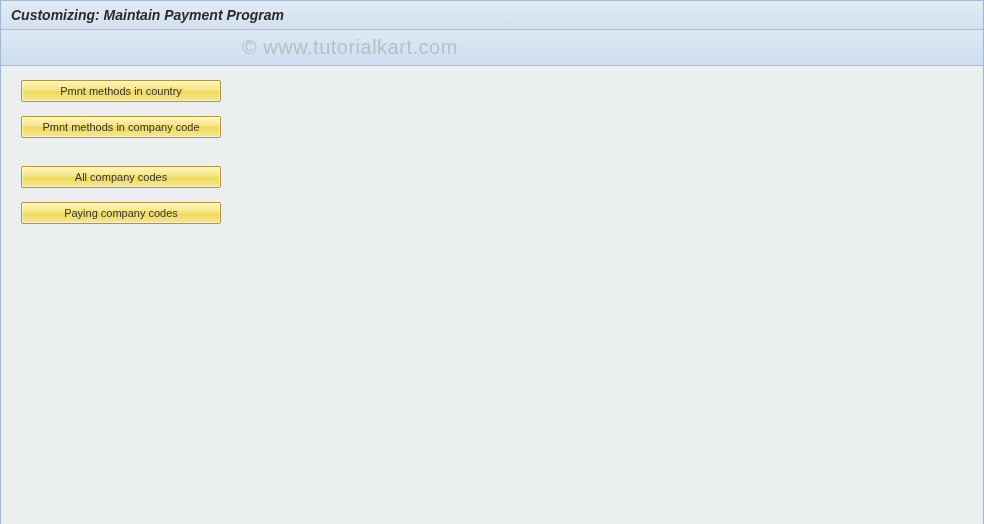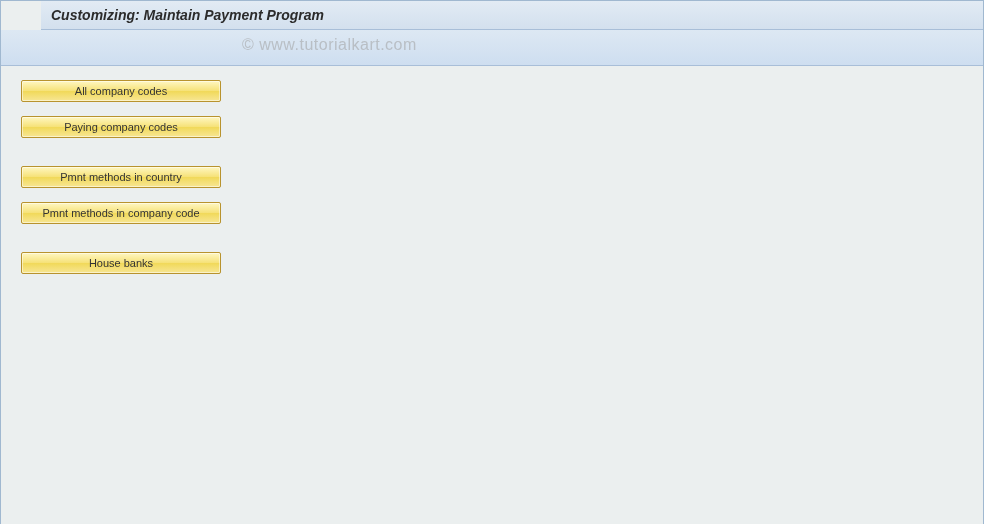--- a/index.html
+++ b/index.html
@@ -22,21 +22,20 @@
       background: #ebefef;
     }
     .title-bar {
       background: linear-gradient(to bottom, #e2ebf4 0%, #d3e0ee 100%);
       border-bottom: 1px solid #a8bed8;
       padding: 6px 10px;
       font-style: italic;
       font-weight: bold;
       font-size: 14px;
       color: #2b2b2b;
-      margin-left: 40px;
     }
     .toolbar-strip {
       background: linear-gradient(to bottom, #dde8f3 0%, #cedef0 100%);
       height: 36px;
       border-bottom: 1px solid #a8bed8;
     }
     .content-area {
       padding: 14px 20px;
       background: #ebefef;
       height: calc(100% - 28px - 36px);
@@ -62,21 +61,21 @@
       border: 1px solid #b8932e;
       border-radius: 2px;
       cursor: pointer;
       user-select: none;
       box-shadow: inset 0 0 0 1px rgba(255,255,255,0.5);
     }
     .watermark {
       position: absolute;
       top: 36px;
       left: 242px;
-      font-size: 16px;
+      font-size: 20px;
       color: rgba(160,160,160,0.55);
       font-family: Arial, sans-serif;
       pointer-events: none;
       letter-spacing: 0.5px;
     }
   </style>
 </head>
 <body>
 
 <div class="window">
@@ -84,36 +83,33 @@
     <span>Customizing: Maintain Payment Program</span>
   </div>
   <div class="toolbar-strip"></div>
 
   <div class="watermark">© www.tutorialkart.com</div>
 
   <div class="content-area">
 
     <div class="btn-group">
       <div class="sap-button">
-        <span>All company codes</span>
-      </div>
-      <div class="sap-button">
-        <span>Paying company codes</span>
-      </div>
-    </div>
-
-    <div class="btn-group">
-      <div class="sap-button">
         <span>Pmnt methods in country</span>
       </div>
       <div class="sap-button">
         <span>Pmnt methods in company code</span>
       </div>
     </div>
 
     <div class="btn-group">
       <div class="sap-button">
-        <span>House banks</span>
+        <span>All company codes</span>
       </div>
+      <div class="sap-button">
+        <span>Paying company codes</span>
+      </div>
+    </div>
+
+    <div class="btn-group">
     </div>
 
   </div>
 </div>
 
 </body></html>

